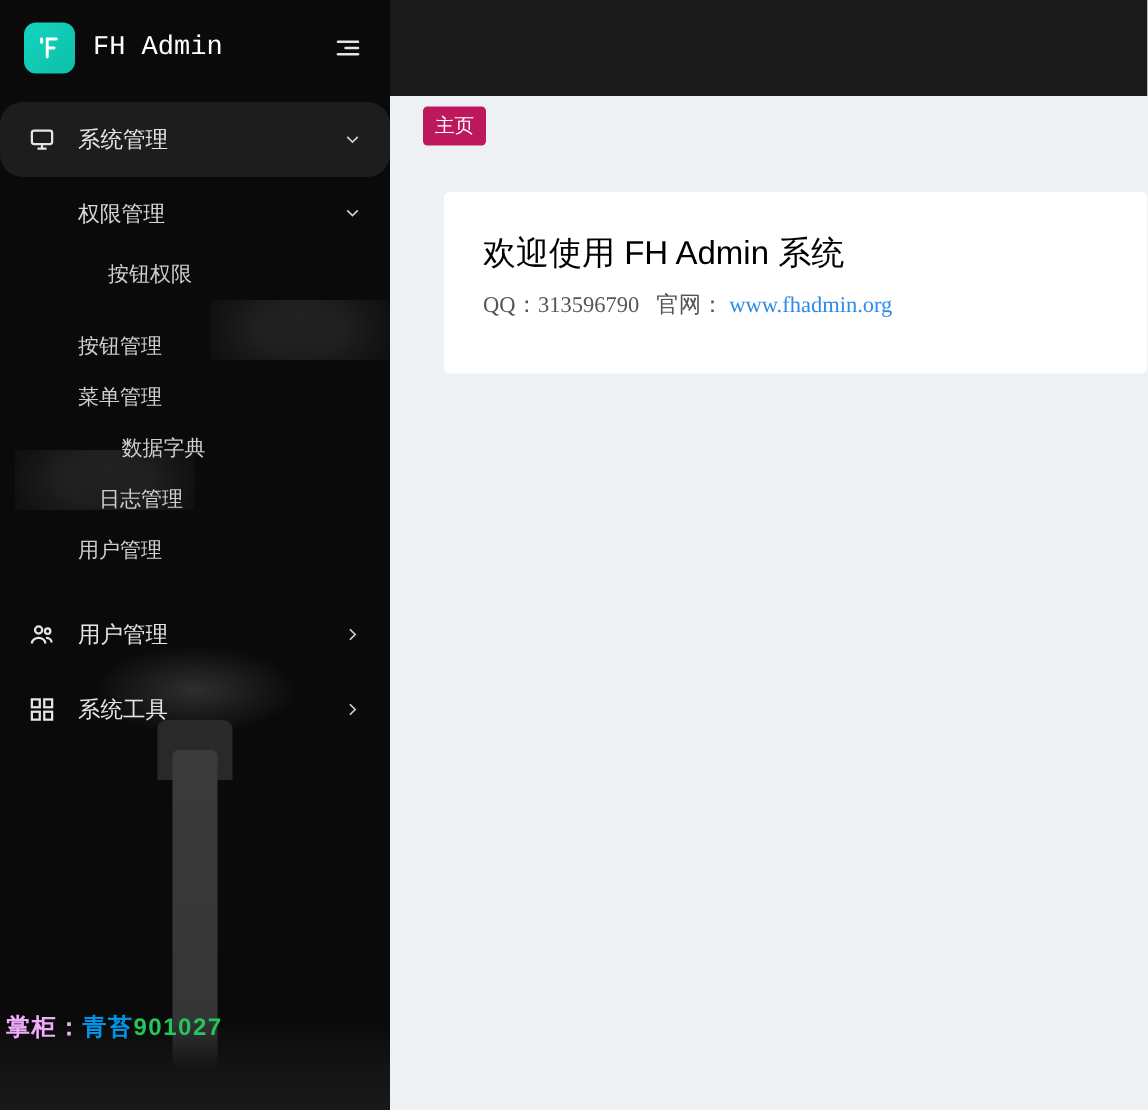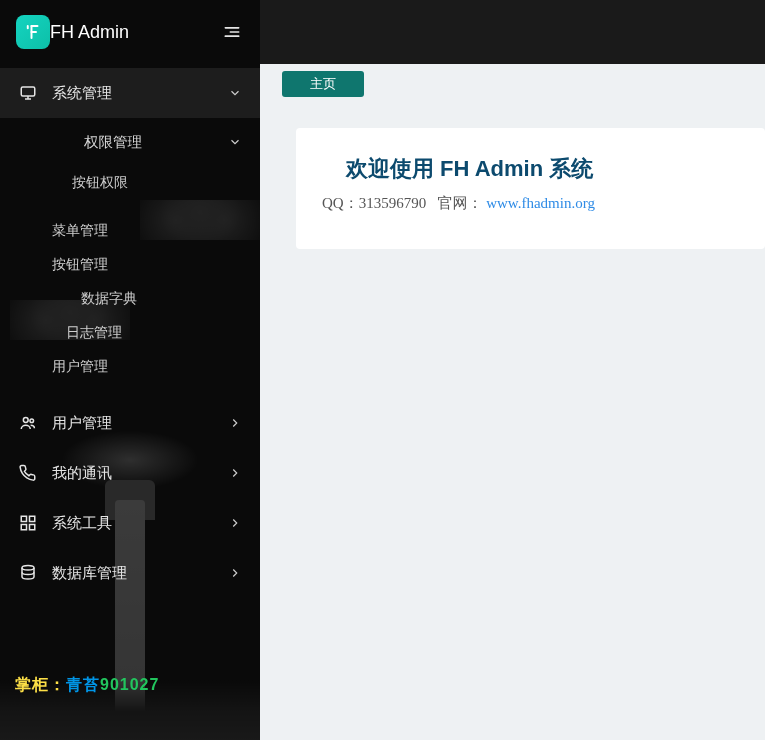--- a/index.html
+++ b/index.html
@@ -85,21 +85,21 @@
   background: linear-gradient(0deg, #555 0%, #333 60%, transparent 100%);
 }
 .sidebar-inner { position: relative; z-index: 1; height: 100%; }
 .brand-row {
   height: 64px;
   display: flex;
   align-items: center;
   padding: 0 16px;
   justify-content: space-between;
 }
-.brand-left { display: flex; align-items: center; gap: 0; }
+.brand-left { display: flex; align-items: center; gap: 12px; font-family: Liberation Mono, monospace; }
 .logo {
   width: 34px;
   height: 34px;
   background: linear-gradient(135deg, #14d4c0 0%, #0dbfa8 100%);
   border-radius: 8px;
   display: flex;
   align-items: center;
   justify-content: center;
 }
 .logo svg { width: 18px; height: 18px; }
@@ -110,55 +110,55 @@
   display: flex;
   align-items: center;
   height: 50px;
   padding: 0 18px;
   cursor: pointer;
   font-size: 15px;
   color: #e5e5e5;
   position: relative;
 }
 .nav-item.top-level { font-weight: 400; }
-.nav-item.active { background: rgba(255,255,255,0.08); }
+.nav-item.active { background: rgba(255,255,255,0.08); border-radius: 15px; }
 .nav-item .nav-icon { width: 20px; height: 20px; margin-right: 14px; flex-shrink: 0; display:flex; align-items:center; justify-content:center; }
 .nav-item .nav-label { flex: 1; }
 .nav-item .chev { width: 14px; height: 14px; }
 .sub-group { }
 .sub-item {
   display: flex;
   align-items: center;
   height: 48px;
   padding: 0 18px 0 52px;
   cursor: pointer;
   font-size: 14.5px;
   color: #d8d8d8;
 }
-.sub-item .nav-label { flex: 1; margin-left: 32px; }
+.sub-item .nav-label { flex: 1; }
 .sub-item .chev { width: 14px; height: 14px; }
 .subsub-item {
   display: flex;
   align-items: center;
   height: 34px;
   padding: 0 18px 0 72px;
   cursor: pointer;
   font-size: 14px;
   color: #cfcfcf;
 }
 .watermark {
   position: absolute;
   bottom: 44px;
   left: 4px;
   font-size: 16px;
   font-weight: 600;
   letter-spacing: 1px;
   white-space: nowrap;
 }
-.watermark .w1 { color: #fde047; margin-left: 11px; }
+.watermark .w1 { color: #f0abfc; }
 .watermark .w2 { color: #0095e6; }
 .watermark .w3 { color: #22c55e; }
 
 .topbar {
   position: absolute;
   left: 260px;
   top: 0;
   right: 0;
   height: 64px;
   background: #1a1a1a;
@@ -173,23 +173,23 @@
   background: #eef1f3;
   display: flex;
   align-items: center;
   padding: 8px 14px;
   z-index: 4;
 }
 .tab-gap { width: 8px; height: 24px; }
 .tab-pill {
   height: 26px;
   line-height: 26px;
-  padding: 0 28px;
+  padding: 0 8px;
   font-size: 13px;
-  background: #0f766e;
+  background: #be185d;
   color: #fff;
   border-radius: 3px;
   cursor: pointer;
 }
 .content {
   position: absolute;
   left: 260px;
   top: 104px;
   right: 0;
   bottom: 0;
@@ -199,24 +199,23 @@
 }
 .card {
   background: #fff;
   border-radius: 4px;
   padding: 26px 26px 36px 26px;
   min-height: 100px;
   width: 100%;
 }
 .card-title {
   font-size: 22px;
-  color: #0c4a6e;
-  font-weight: 700;
+  color: #000000;
+  font-weight: 400;
   margin-bottom: 10px;
-  margin-left: 24px;
 }
 .card-sub {
   font-size: 15px;
   color: #555;
   font-family: Liberation Serif, serif;
 }
 .card-sub a { color: #2e8be6; text-decoration: none; }
 </style>
 </head>
 <body>
@@ -281,24 +280,24 @@
               </svg>
           </span>
         </div>
         <div class="subsub-item">
           <span>按钮权限</span>
         </div>
 
         <div style="height:14px"></div>
 
         <div class="subsub-item" style="padding-left:52px;height:34px">
+          <span>按钮管理</span>
+        </div>
+        <div class="subsub-item" style="padding-left:52px;height:34px">
           <span>菜单管理</span>
-        </div>
-        <div class="subsub-item" style="padding-left:52px;height:34px">
-          <span>按钮管理</span>
         </div>
         <div class="subsub-item" style="padding-left:81px;height:34px">
           <span>数据字典</span>
         </div>
         <div class="subsub-item" style="padding-left:66px;height:34px">
           <span>日志管理</span>
         </div>
         <div class="subsub-item" style="padding-left:52px;height:34px">
           <span>用户管理</span>
         </div>
@@ -316,66 +315,38 @@
           </svg>
         </span>
         <span class="nav-label">用户管理</span>
         <span class="chev">
           <svg viewBox="0 0 24 24" width="14" height="14" fill="none" stroke="#cfcfcf" stroke-width="2">
               <polyline points="9 6 15 12 9 18"></polyline>
             </svg>
         </span>
       </div>
 
-      <div class="nav-item top-level">
-        <span class="nav-icon">
-          <svg viewBox="0 0 24 24" width="18" height="18" fill="none" stroke="#e5e5e5" stroke-width="2">
-            <path d="M21 16.5v3a2 2 0 0 1-2.2 2 19 19 0 0 1-8.3-3 19 19 0 0 1-6-6A19 19 0 0 1 1.5 4.2 2 2 0 0 1 3.5 2h3a2 2 0 0 1 2 1.7c.1.9.3 1.8.6 2.6a2 2 0 0 1-.5 2.1L7.3 9.7a16 16 0 0 0 6 6l1.3-1.3a2 2 0 0 1 2.1-.5c.8.3 1.7.5 2.6.6A2 2 0 0 1 21 16.5z"></path>
-          </svg>
-        </span>
-        <span class="nav-label">我的通讯</span>
-        <span class="chev">
-          <svg viewBox="0 0 24 24" width="14" height="14" fill="none" stroke="#cfcfcf" stroke-width="2">
-              <polyline points="9 6 15 12 9 18"></polyline>
-            </svg>
-        </span>
-      </div>
 
       <div class="nav-item top-level">
         <span class="nav-icon">
           <svg viewBox="0 0 24 24" width="18" height="18" fill="none" stroke="#e5e5e5" stroke-width="2">
             <rect x="3" y="3" width="7" height="7"></rect>
             <rect x="14" y="3" width="7" height="7"></rect>
             <rect x="3" y="14" width="7" height="7"></rect>
             <rect x="14" y="14" width="7" height="7"></rect>
           </svg>
         </span>
         <span class="nav-label">系统工具</span>
         <span class="chev">
           <svg viewBox="0 0 24 24" width="14" height="14" fill="none" stroke="#cfcfcf" stroke-width="2">
               <polyline points="9 6 15 12 9 18"></polyline>
             </svg>
         </span>
       </div>
 
-      <div class="nav-item top-level">
-        <span class="nav-icon">
-          <svg viewBox="0 0 24 24" width="18" height="18" fill="none" stroke="#e5e5e5" stroke-width="2">
-            <ellipse cx="12" cy="5" rx="8" ry="3"></ellipse>
-            <path d="M4 5v6c0 1.7 3.6 3 8 3s8-1.3 8-3V5"></path>
-            <path d="M4 11v6c0 1.7 3.6 3 8 3s8-1.3 8-3v-6"></path>
-          </svg>
-        </span>
-        <span class="nav-label">数据库管理</span>
-        <span class="chev">
-          <svg viewBox="0 0 24 24" width="14" height="14" fill="none" stroke="#cfcfcf" stroke-width="2">
-              <polyline points="9 6 15 12 9 18"></polyline>
-            </svg>
-        </span>
-      </div>
 
     </div>
 
     <div class="watermark">
       <span class="w1">掌柜：</span><span class="w2">青苔</span><span class="w3">901027</span>
     </div>
   </div>
 </div>
 
 <div class="topbar"></div>

